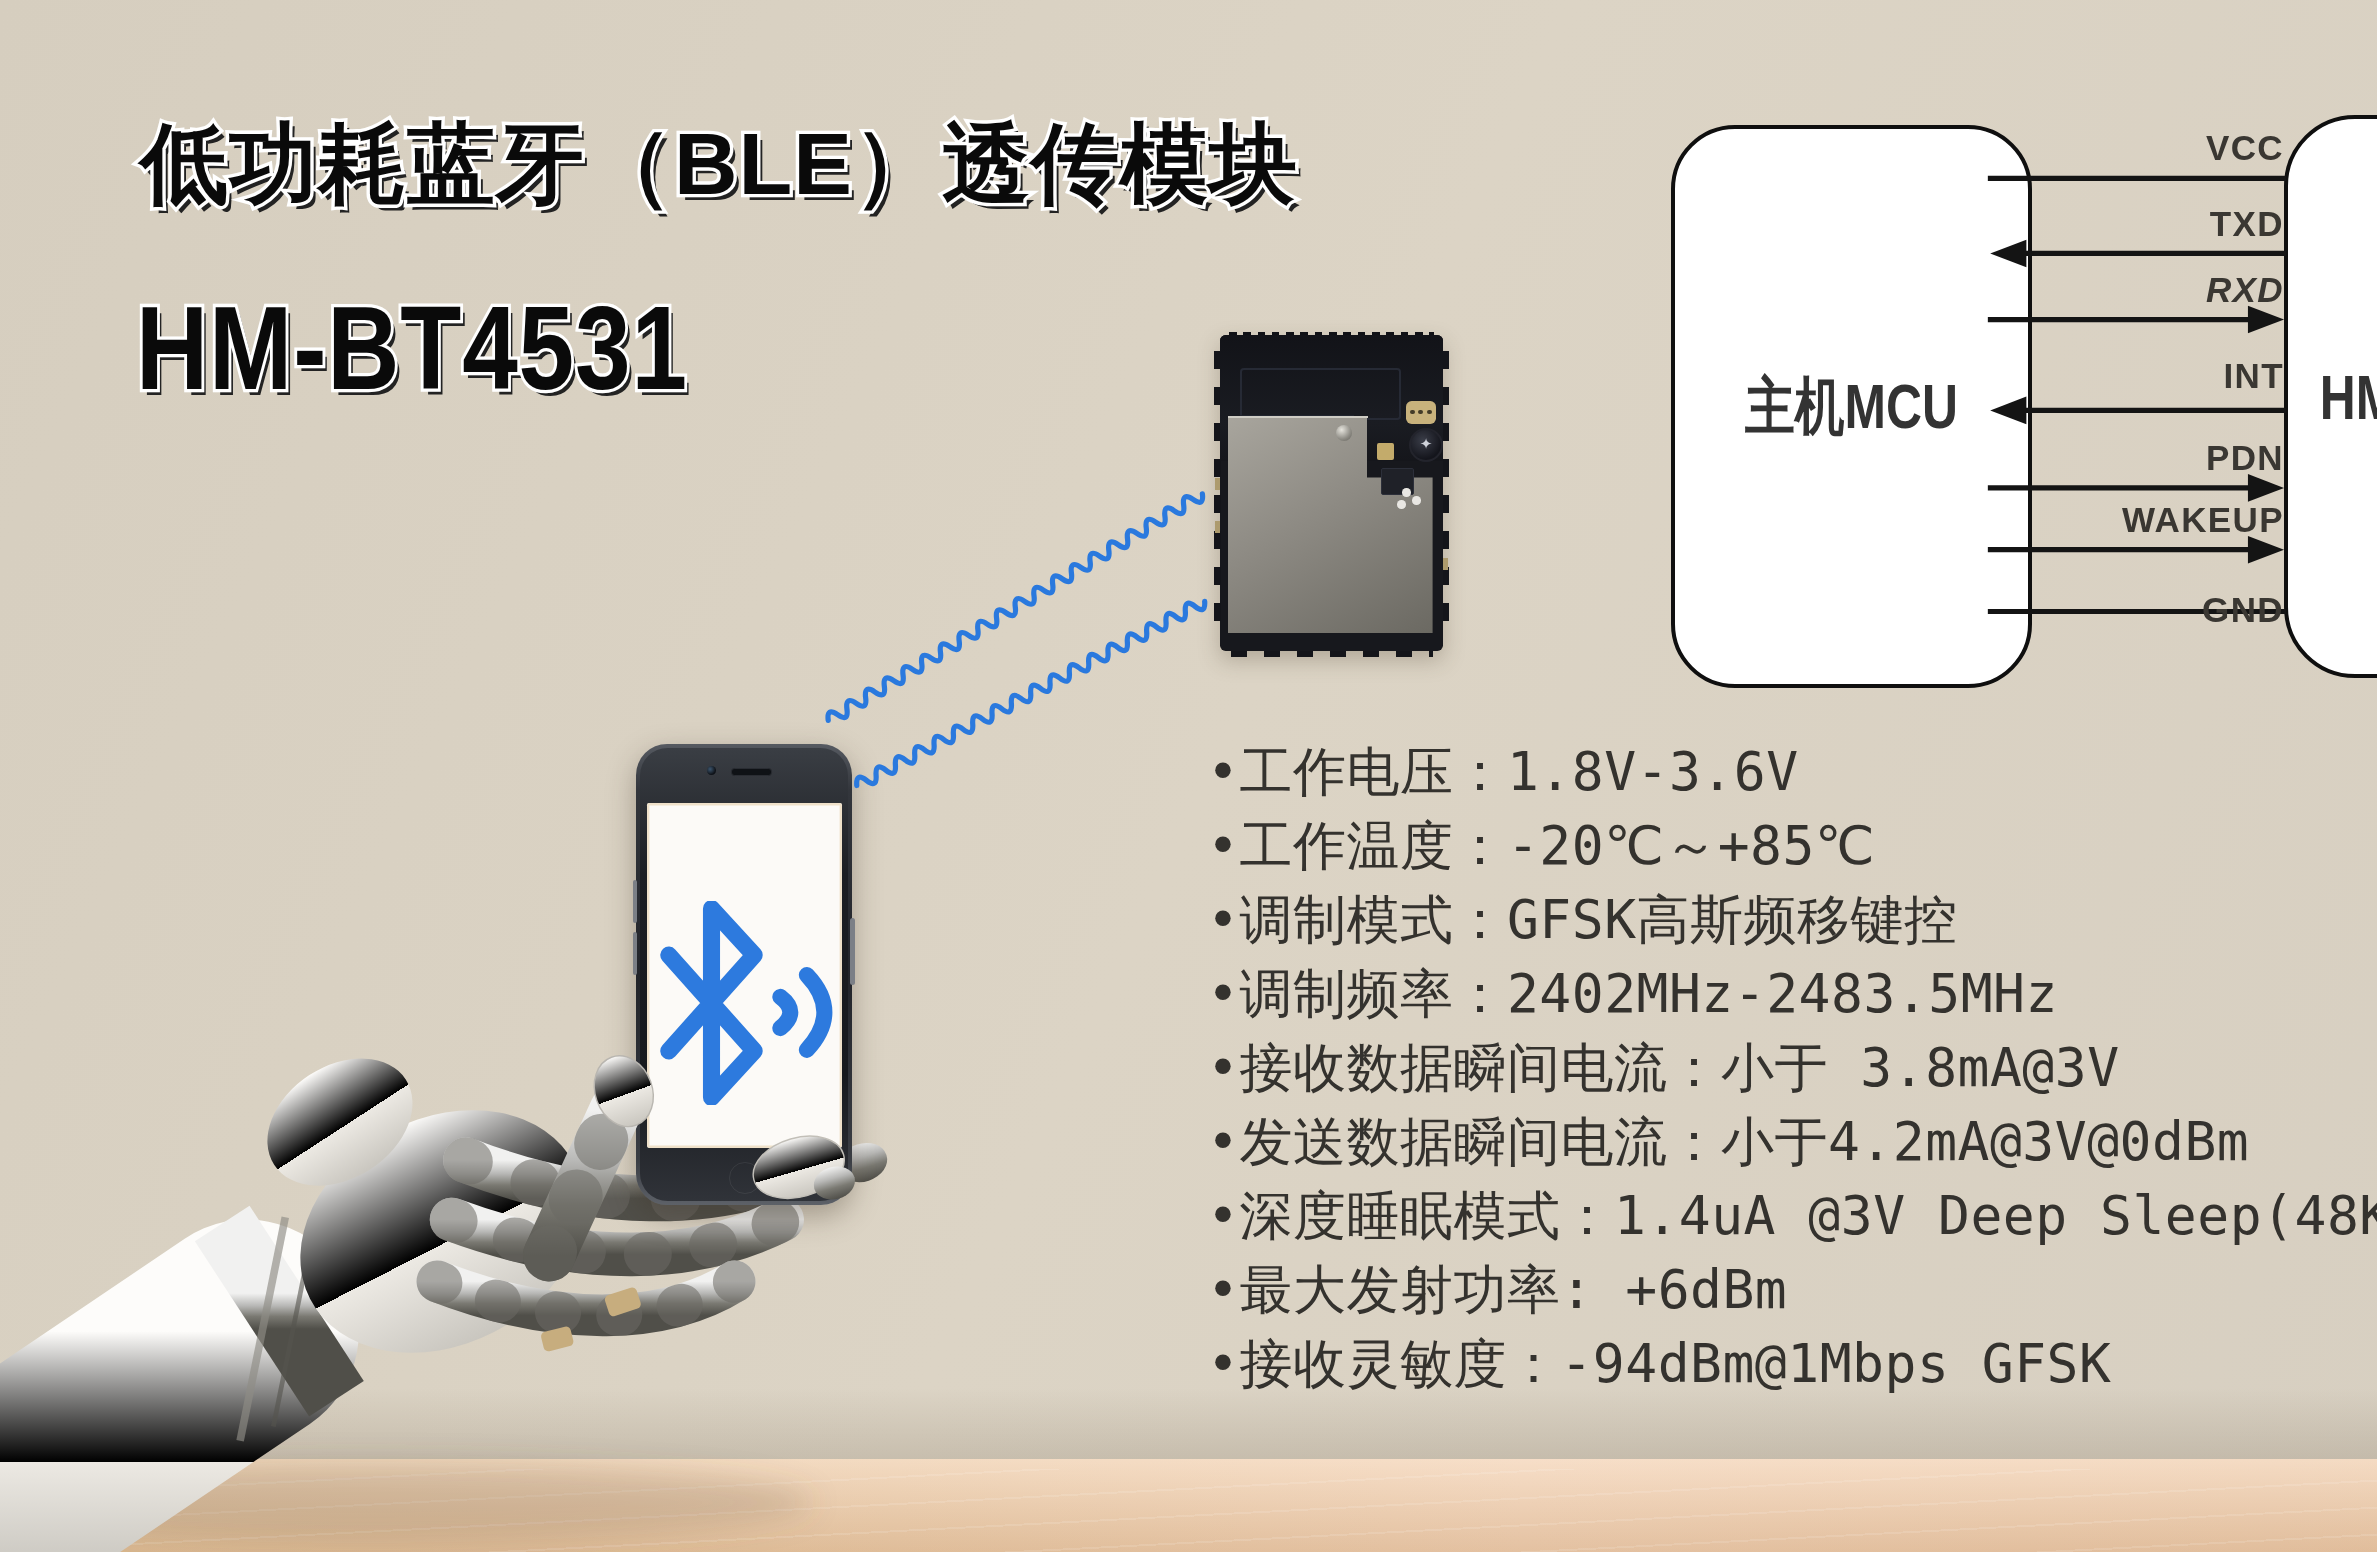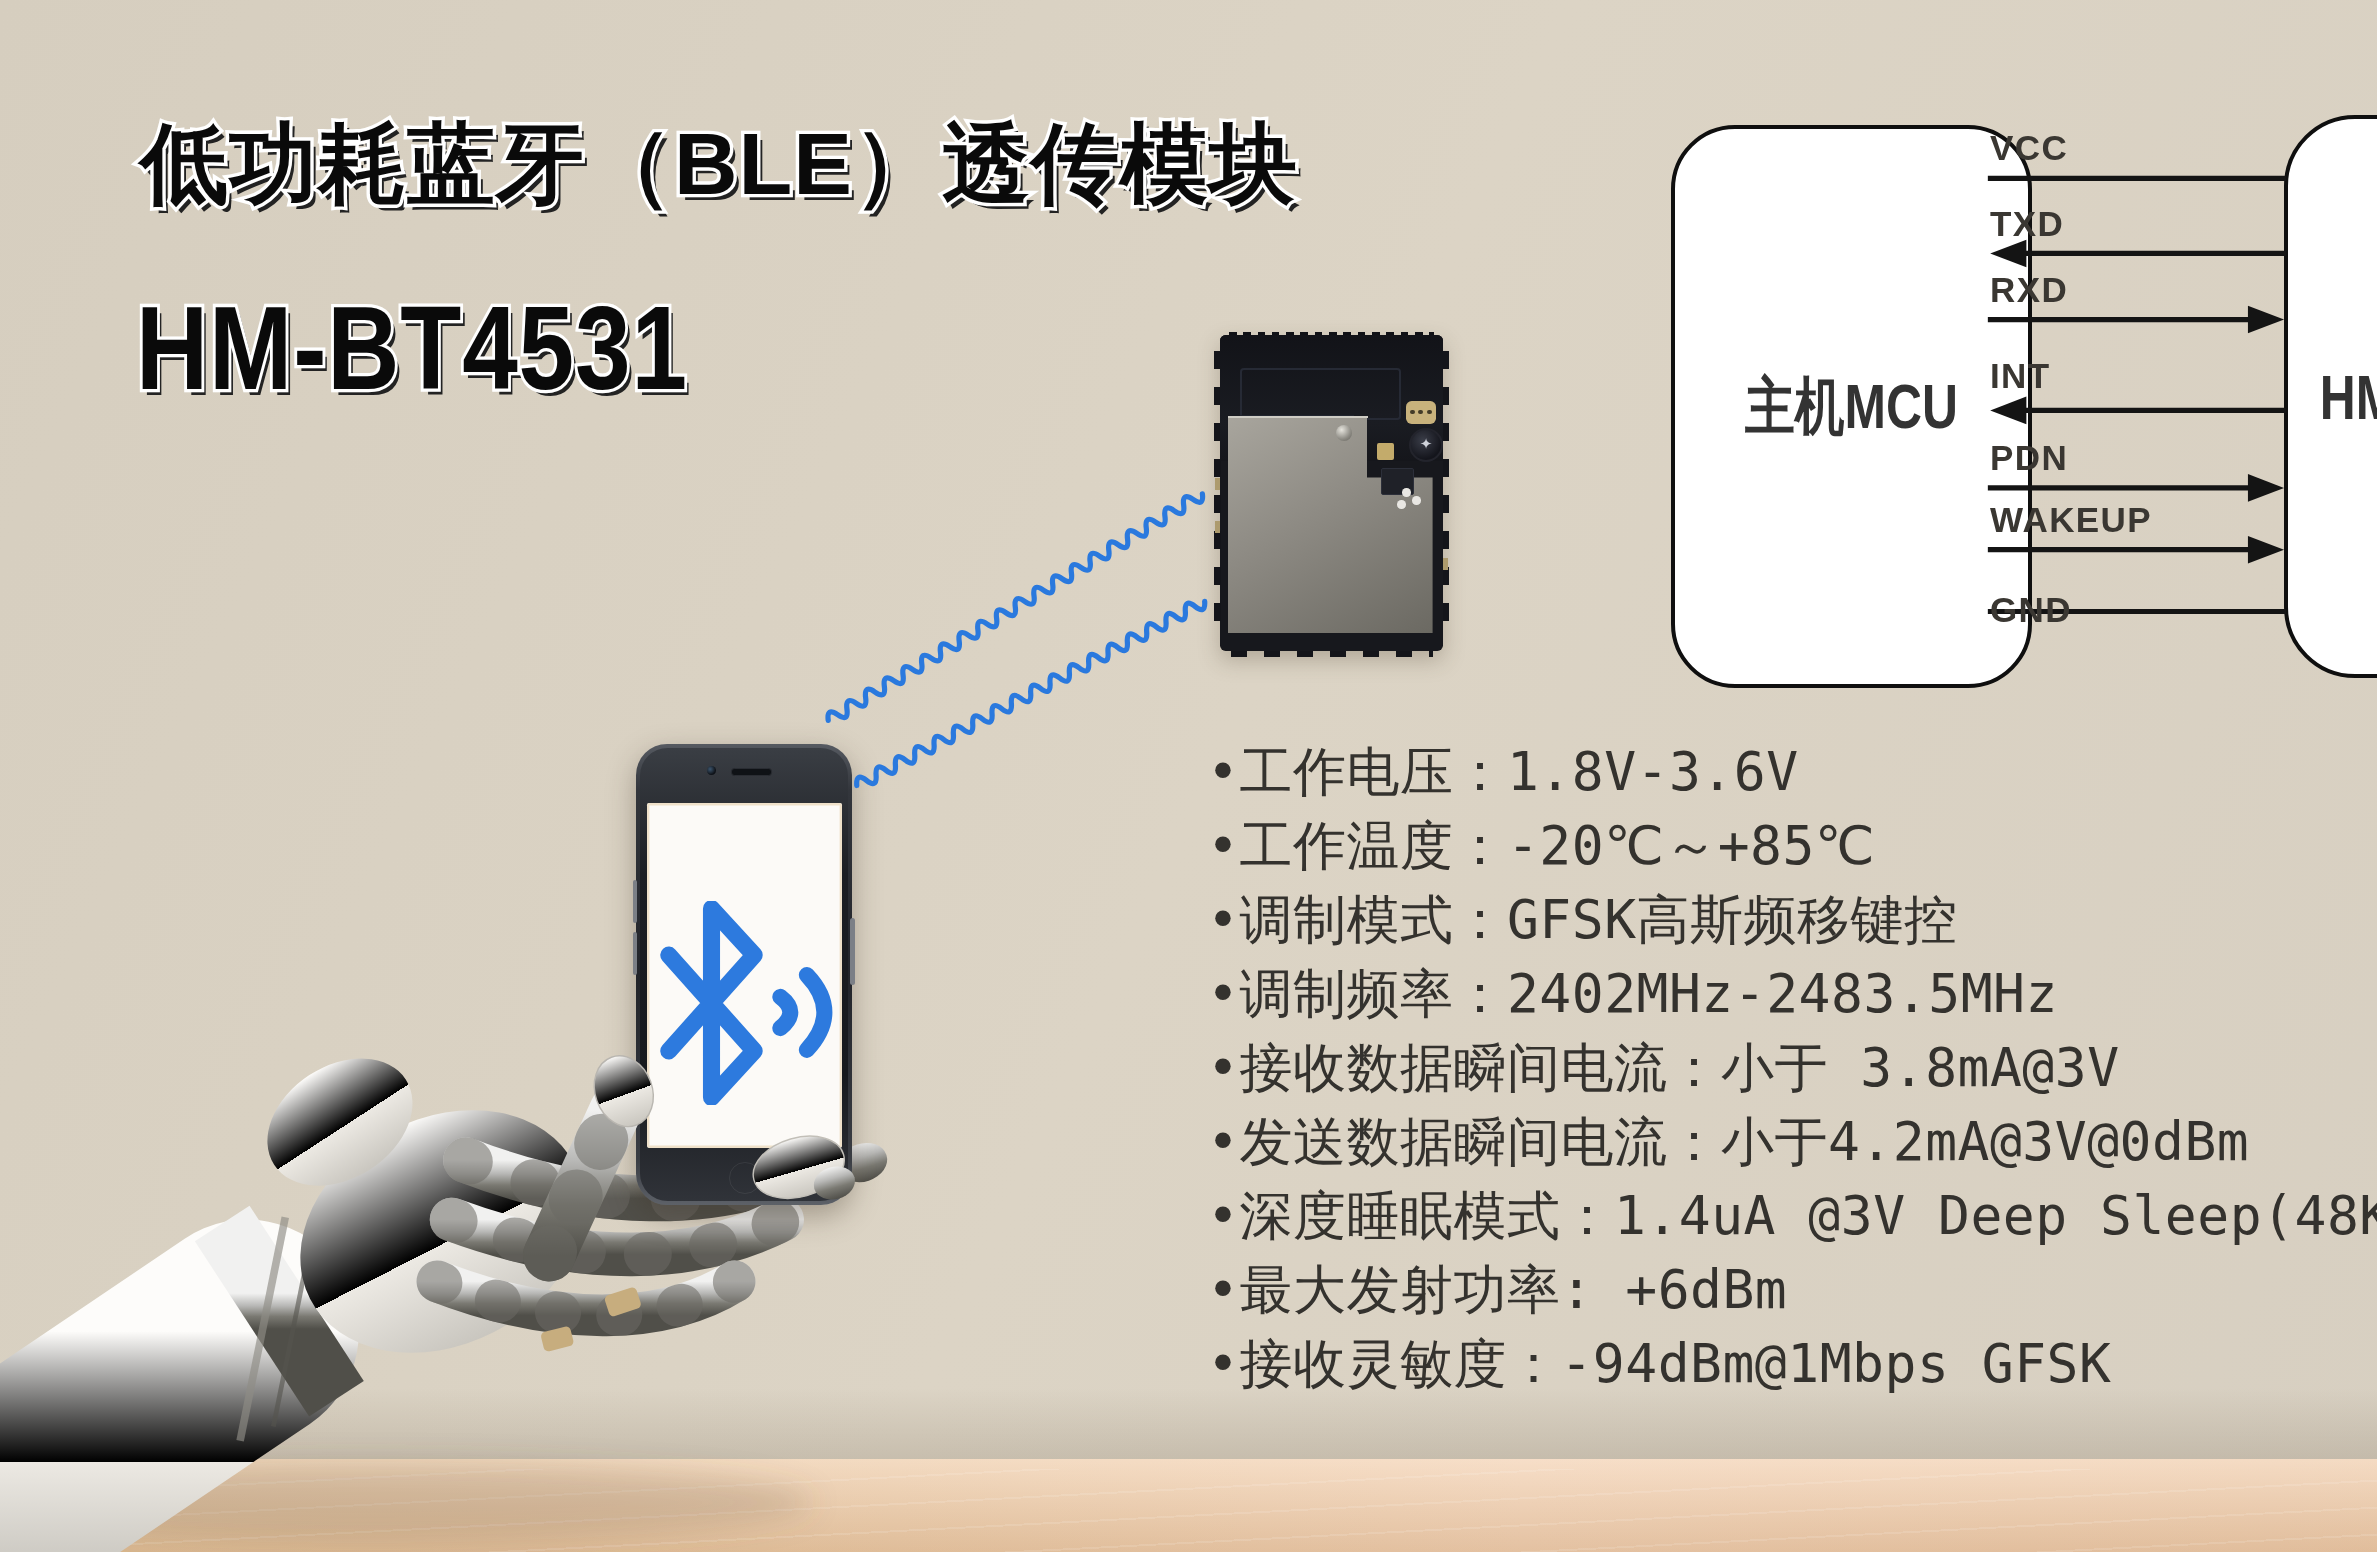--- a/index.html
+++ b/index.html
@@ -29,21 +29,21 @@
   #specs{left:1207px;top:735px;width:1545px;}
   .spec-item{height:74px;line-height:74px;white-space:nowrap;
     font-family:"DejaVu Sans Mono","DejaVu Sans",sans-serif;
     font-size:53px;font-weight:400;letter-spacing:0.5px;color:#34322e;}
   
   .dbox{background:#ffffff;border:4.8px solid #0f0f0f;box-sizing:border-box;}
   #mcu-box{left:1671px;top:125px;width:361px;height:563px;border-radius:64px;}
   #module-box{left:2284px;top:115px;width:310px;height:563px;border-radius:71px;}
   .dbox-label{position:absolute;left:0;right:0;top:50%;transform:translateY(-50%) scaleX(.79);
     text-align:center;font-weight:700;font-size:63px;color:#333;white-space:nowrap;}
-  .sig-label{left:1990px;width:294px;height:45px;text-align:left;
+  .sig-label{left:1990px;width:294px;height:45px;text-align:right;
     font-size:35px;font-weight:700;letter-spacing:1.4px;color:#3a3732;white-space:nowrap;}
   
   #module{left:1220px;top:335px;width:223px;height:316px;}
   #module .pcb{position:absolute;inset:0;background:#17181d;border-radius:5.7px;
     box-shadow:0 8.6px 22px rgba(70,58,38,.28);}
   .teeth-v{position:absolute;top:16px;bottom:16px;width:6.7px;
     background:repeating-linear-gradient(to bottom,#14151a 0 18px,rgba(0,0,0,0) 18px 36px);}
   .teeth-b{position:absolute;bottom:-5.7px;left:10.5px;right:10.5px;height:6.2px;
     background:repeating-linear-gradient(to right,#14151a 0 16px,rgba(0,0,0,0) 16px 33px);}
   .teeth-t{position:absolute;top:-2.9px;left:8.6px;right:8.6px;height:3.3px;
@@ -245,21 +245,21 @@
         <polygon points="4804,1156 4728,1127 4728,1185" stroke="none"></polygon>
       </g>
       <g>
           <line x1="4181" y1="1286" x2="4809" y2="1286"></line>
         </g>
     </g>
   </svg>
 
   <div class="abs sig-label" style="top:128px;">VCC</div>
   <div class="abs sig-label" style="top:204px;">TXD</div>
-  <div class="abs sig-label" style="top:270px;">RXD</div>
+  <div class="abs sig-label" style="top:270px;font-style:italic;">RXD</div>
   <div class="abs sig-label" style="top:356px;">INT</div>
   <div class="abs sig-label" style="top:438px;">PDN</div>
   <div class="abs sig-label" style="top:500px;">WAKEUP</div>
   <div class="abs sig-label" style="top:562px;margin-top:28px;">GND</div>
 
   <div class="abs" id="specs">
     <div class="spec-item">•工作电压：1.8V-3.6V</div>
     <div class="spec-item">•工作温度：-20℃～+85℃</div>
     <div class="spec-item">•调制模式：GFSK高斯频移键控</div>
     <div class="spec-item">•调制频率：2402MHz-2483.5MHz</div>

